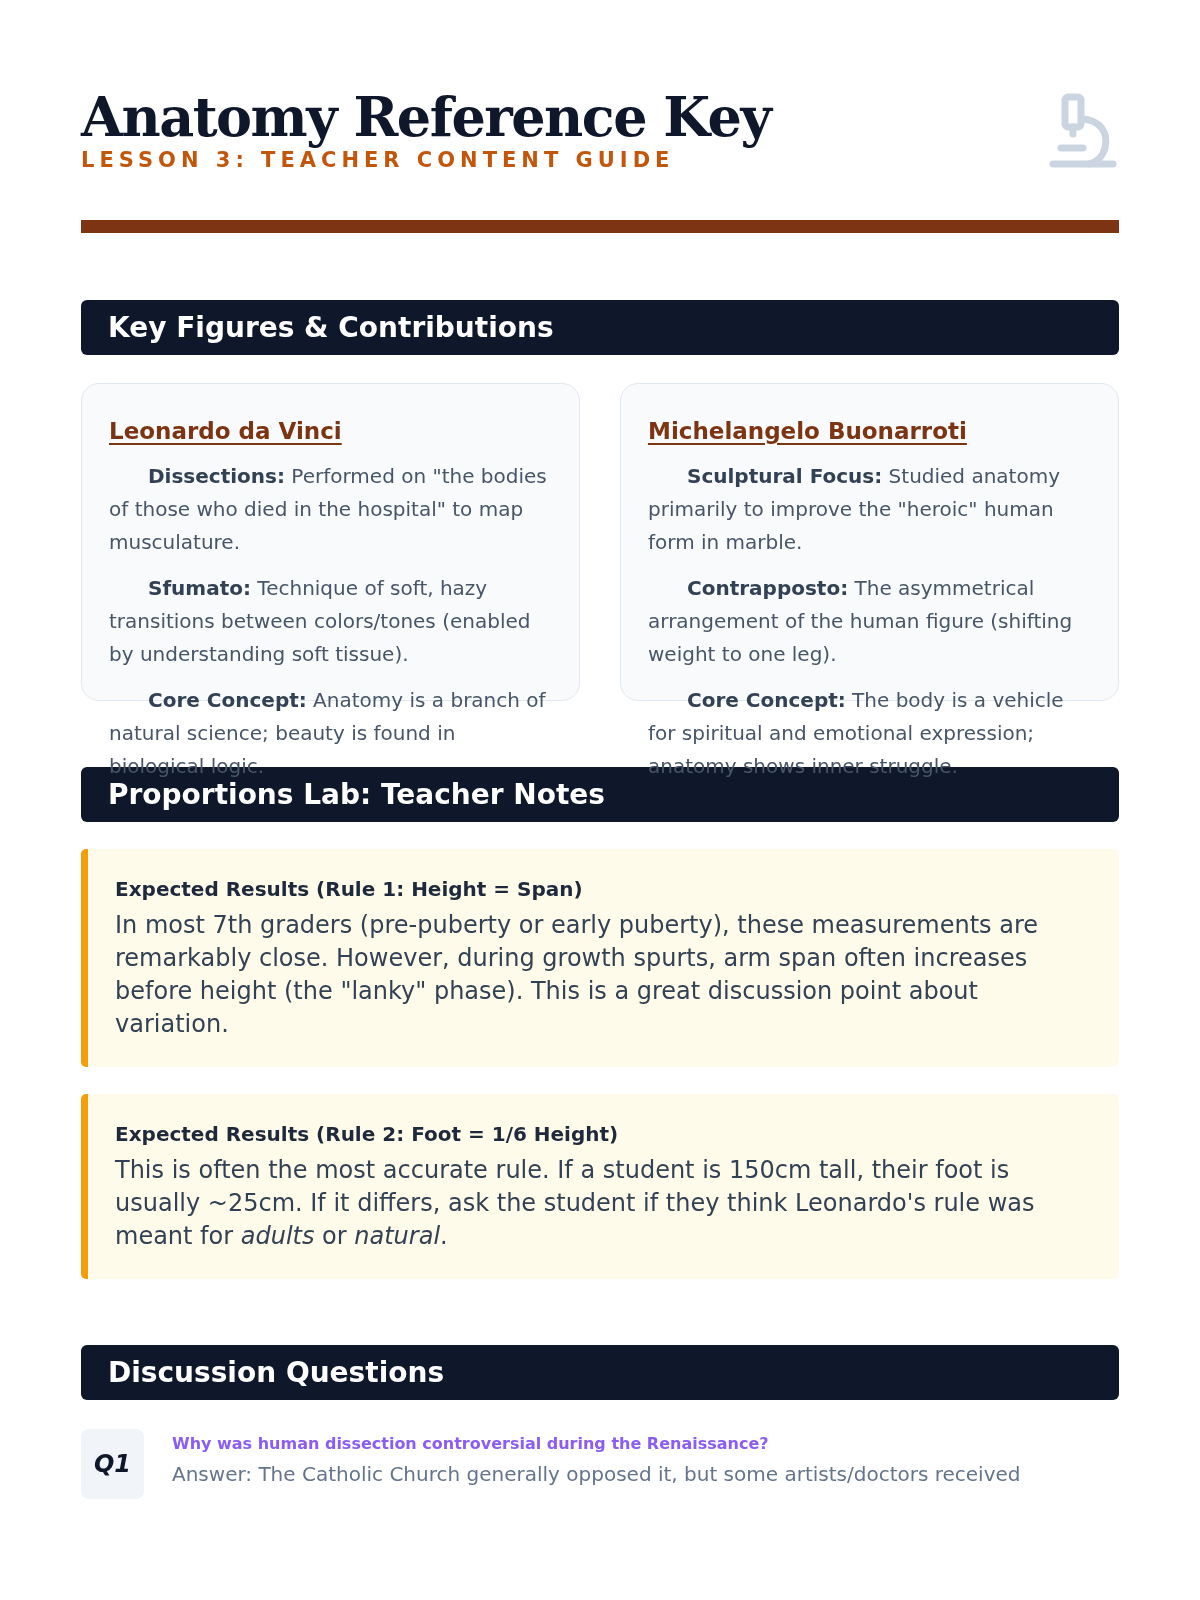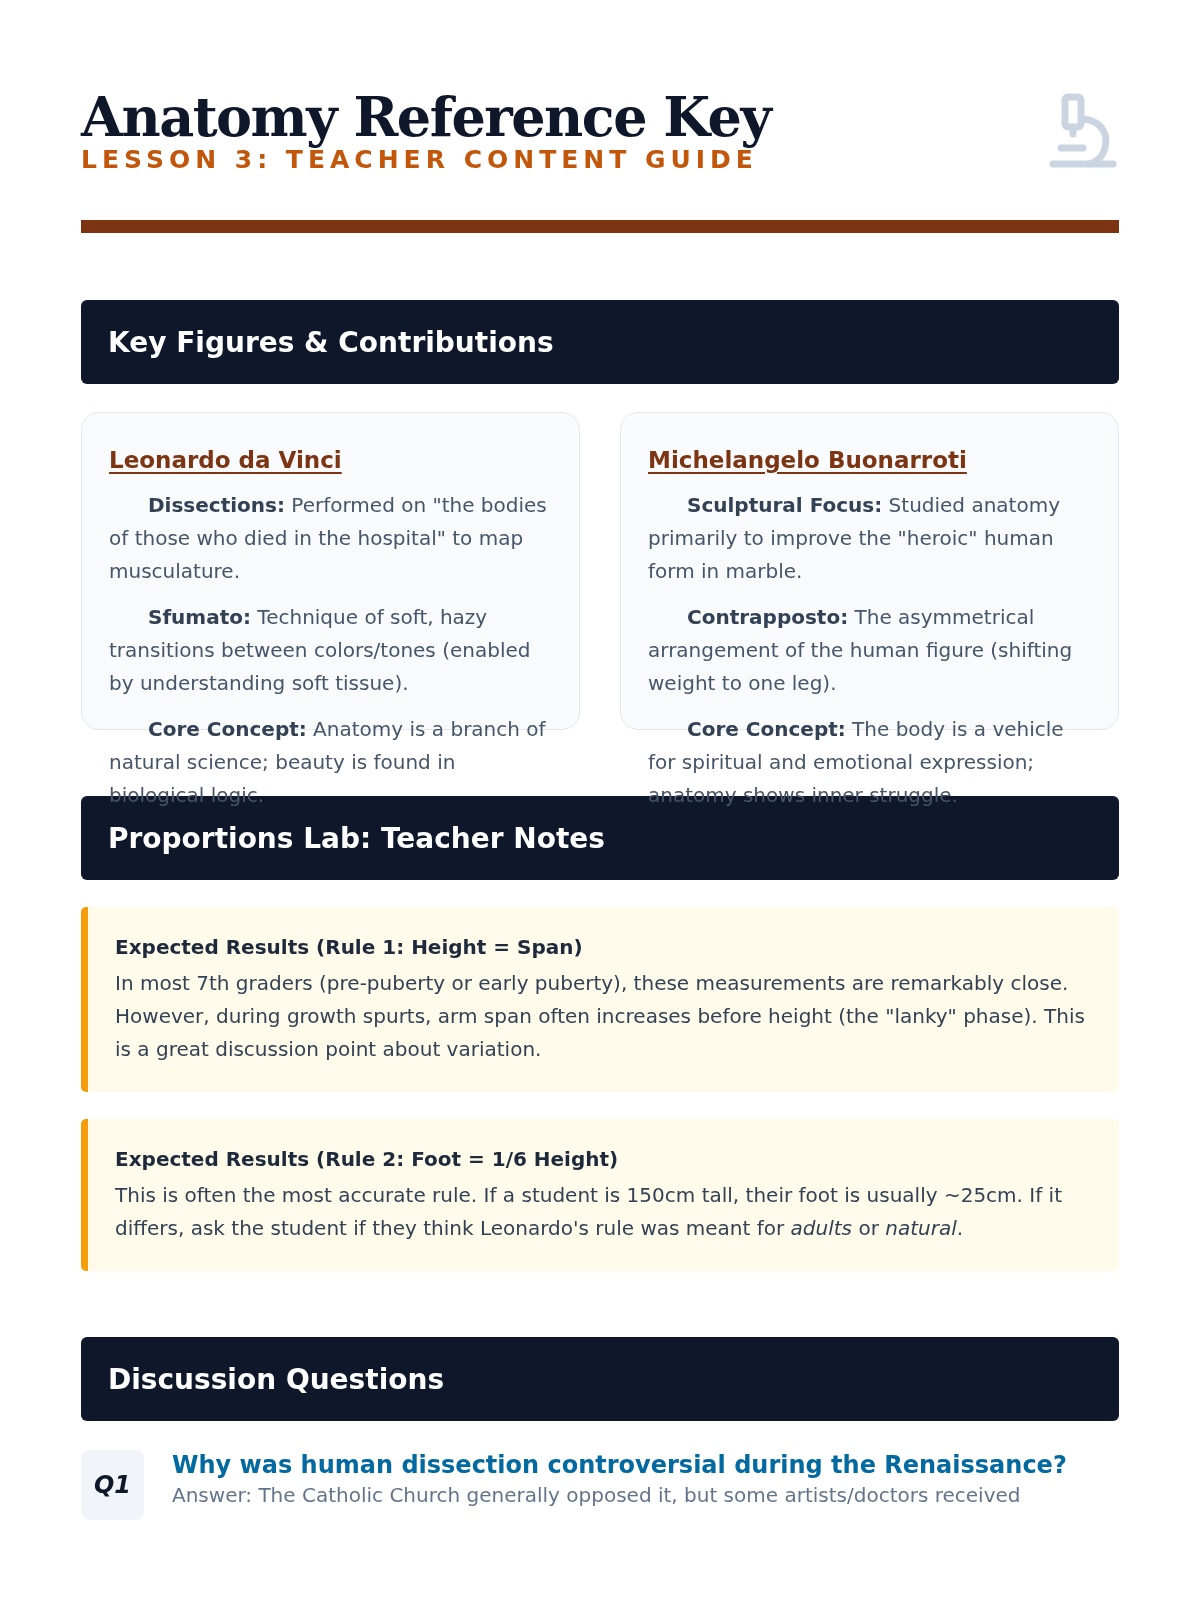--- a/index.html
+++ b/index.html
@@ -2,39 +2,39 @@
 <html><head>
 <meta charset="utf-8">
 <style>
   * { box-sizing: border-box; margin: 0; padding: 0; }
   html, body { width: 1200px; height: 1600px; overflow: hidden; background: #ffffff; }
   body { font-family: "DejaVu Sans", sans-serif; color: #1e293b; }
   .page { padding: 0 81px; }
 
   .header { position: relative; padding-top: 84px; height: 220px; }
   .title { font-family: "DejaVu Serif", serif; font-weight: bold; font-size: 54px; letter-spacing: -1.5px; color: #0f172a; line-height: 66px; }
-  .subtitle { font-family: "DejaVu Sans", sans-serif; font-size: 25px; font-weight: bold; letter-spacing: 5px; color: #c2570c; line-height: 24px; margin-top: -2px; }
+  .subtitle { font-family: "DejaVu Sans", sans-serif; font-size: 21px; font-weight: bold; letter-spacing: 5px; color: #c2570c; line-height: 24px; margin-top: -2px; }
   .header-icon { position: absolute; right: 0; top: 92px; width: 72px; height: 78px; }
   .rule { height: 13px; background: #7c3412; margin-top: 0; }
 
-  .section-bar { background: #0f172a; color: #ffffff; border-radius: 6px; height: 84px; display: flex; align-items: center; padding-left: 27px; font-size: 28px; font-weight: bold; letter-spacing: 0; }
+  .section-bar { background: #0f172a; color: #ffffff; border-radius: 6px; height: 55px; display: flex; align-items: center; padding-left: 27px; font-size: 28px; font-weight: bold; letter-spacing: 0; }
 
   .cards { display: flex; gap: 40px; margin-top: 28px; }
   .card { flex: 1; background: #f8fafc; border: 1px solid #e2e8f0; border-radius: 18px; padding: 32px 27px 26px 27px; height: 318px; }
   .card-title { font-size: 23px; font-weight: bold; color: #7c3412; text-decoration: underline; text-underline-offset: 4px; line-height: 30px; margin-bottom: 14px; }
   .card-item { font-size: 20px; line-height: 33px; color: #475569; margin-bottom: 13px; }
   .card-item b { color: #334155; margin-left: 39px; }
 
   .note { background: #fefbea; border-left: 7px solid #f59e0b; border-radius: 5px; padding: 26px 30px 26px 27px; margin-top: 27px; }
   .note-title { font-size: 20px; font-weight: bold; color: #1e293b; line-height: 28px; margin-bottom: 6px; }
-  .note-body { font-size: 20px; line-height: 33px; color: #334155; }
+  .note-body { font-size: 24px; line-height: 33px; color: #334155; }
 
   .q-row { display: flex; gap: 28px; margin-top: 29px; }
   .q-badge { width: 63px; height: 70px; background: #f1f5f9; border-radius: 8px; display: flex; align-items: center; justify-content: center; font-size: 24px; font-style: italic; font-weight: bold; color: #0f172a; flex-shrink: 0; }
-  .q-text { font-size: 24px; font-weight: bold; color: #0369a1; line-height: 30px; }
+  .q-text { font-size: 16px; font-weight: bold; color: #8b5cf6; line-height: 30px; }
   .q-answer { font-size: 20px; color: #64748b; line-height: 30px; white-space: nowrap; }
 </style>
 </head>
 <body>
 
 <div class="page">
 
   <header class="header">
     <h1 class="title">Anatomy Reference Key</h1>
     <div class="subtitle">LESSON 3: TEACHER CONTENT GUIDE</div>

